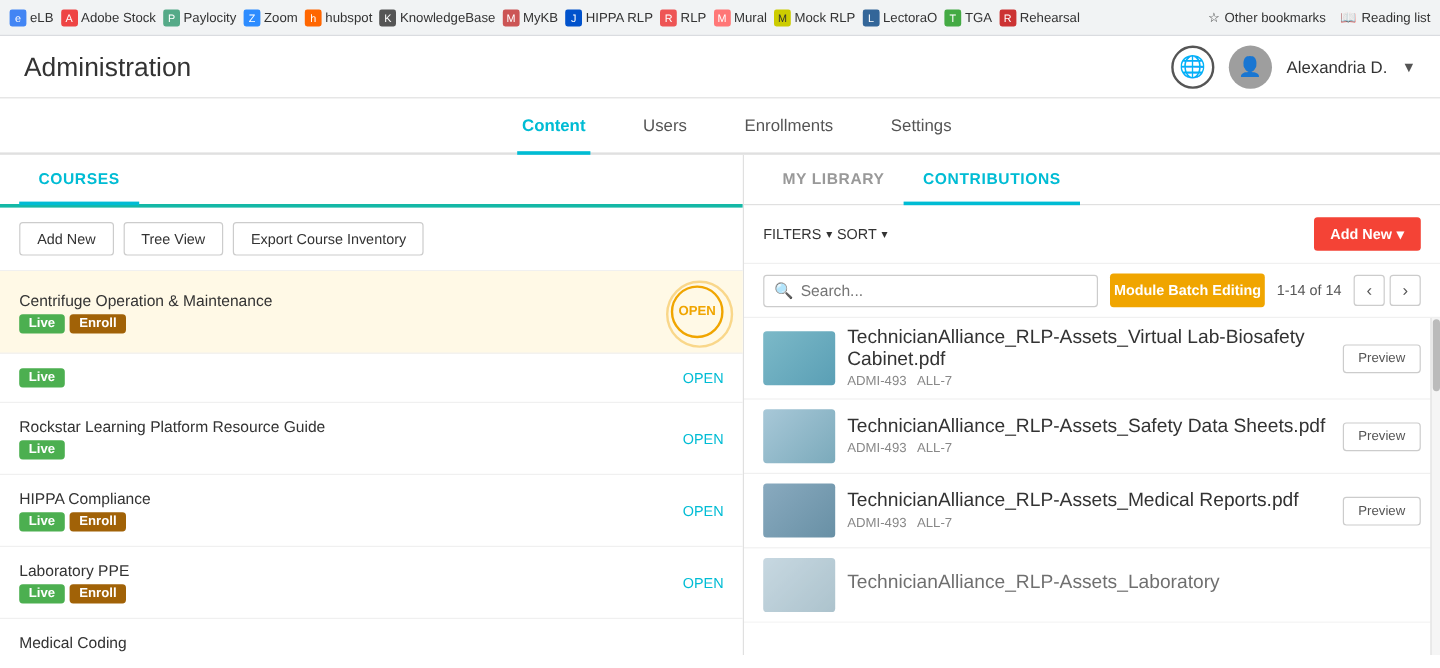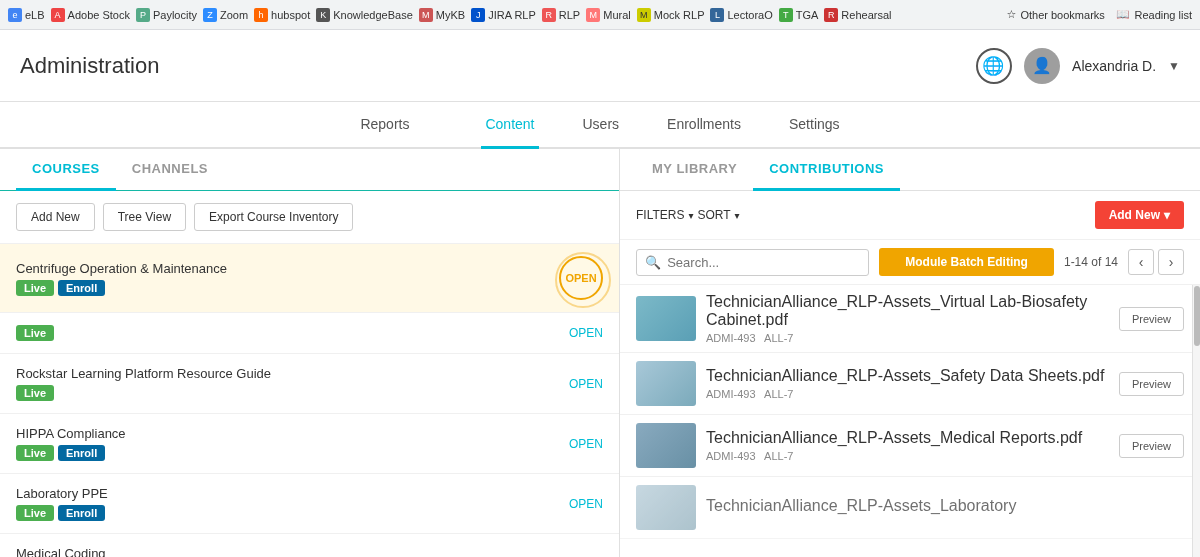--- a/index.html
+++ b/index.html
@@ -28,21 +28,21 @@
       width: 14px;
       height: 14px;
       border-radius: 2px;
       display: inline-block;
     }
     .other-bookmarks { margin-left: auto; font-size: 11px; color: #333; white-space: nowrap; display: flex; align-items: center; gap: 4px; }
 
     
     .app-header {
       background: #fff;
-      height: 72px;
+      height: 52px;
       display: flex;
       align-items: center;
       padding: 0 20px;
       border-bottom: 1px solid #e0e0e0;
       position: relative;
     }
     .app-title {
       font-size: 22px;
       font-weight: 400;
       color: #333;
@@ -95,21 +95,21 @@
       font-size: 14px;
       color: #555;
       cursor: pointer;
       border-bottom: 3px solid transparent;
       margin-bottom: -2px;
       text-decoration: none;
     }
     .nav-tab.active {
       color: #00bcd4;
       border-bottom-color: #00bcd4;
-      font-weight: 400;
+      font-weight: 700;
       margin-left: 28px;
     }
 
     
     .main-content {
       display: flex;
       height: calc(557px - 30px - 60px - 50px);
       overflow: hidden;
     }
 
@@ -118,21 +118,21 @@
       flex: 0 0 620px;
       border-right: 1px solid #e0e0e0;
       display: flex;
       flex-direction: column;
       overflow: hidden;
     }
 
     
     .sub-tabs {
       display: flex;
-      border-bottom: 1px solid #14b8a6;
+      border-bottom: 3px solid #14b8a6;
       padding: 0 16px;
       gap: 0;
     }
     .sub-tab {
       padding: 12px 16px;
       font-size: 13px;
       font-weight: 600;
       color: #999;
       cursor: pointer;
       border-bottom: 3px solid transparent;
@@ -179,21 +179,21 @@
     .course-name { font-size: 13px; color: #333; }
     .course-badges { display: flex; gap: 4px; }
     .badge {
       padding: 2px 8px;
       border-radius: 3px;
       font-size: 11px;
       font-weight: 600;
       color: #fff;
     }
     .badge-live { background: #4caf50; }
-    .badge-enroll { background: #0369a1; }
+    .badge-enroll { background: #a16207; }
     .course-open {
       font-size: 12px;
       color: #00bcd4;
       cursor: pointer;
       font-weight: 500;
     }
     .open-btn-circle {
       width: 44px;
       height: 44px;
       border-radius: 50%;
@@ -293,21 +293,21 @@
     .search-box input {
       border: none;
       outline: none;
       font-size: 13px;
       flex: 1;
     }
     .batch-edit-btn {
       background: #f0a500;
       color: #fff;
       border: none;
-      padding: 7px 26px;
+      padding: 7px 3px;
       border-radius: 3px;
       font-size: 12px;
       font-weight: 600;
       cursor: pointer;
     }
     .pagination-info {
       font-size: 12px;
       color: #555;
       white-space: nowrap;
     }
@@ -416,21 +416,21 @@
   <span class="bookmark">
     <span class="bookmark-favicon" style="background:#555;font-size:9px;color:#fff;display:flex;align-items:center;justify-content:center;">K</span>
     <span>KnowledgeBase</span>
   </span>
   <span class="bookmark">
     <span class="bookmark-favicon" style="background:#c55;font-size:9px;color:#fff;display:flex;align-items:center;justify-content:center;">M</span>
     <span>MyKB</span>
   </span>
   <span class="bookmark">
     <span class="bookmark-favicon" style="background:#0052cc;font-size:9px;color:#fff;display:flex;align-items:center;justify-content:center;">J</span>
-    <span>JIRA RLP</span>
+    <span>HIPPA RLP</span>
   </span>
   <span class="bookmark">
     <span class="bookmark-favicon" style="background:#e55;font-size:9px;color:#fff;display:flex;align-items:center;justify-content:center;">R</span>
     <span>RLP</span>
   </span>
   <span class="bookmark">
     <span class="bookmark-favicon" style="background:#f77;font-size:9px;color:#fff;display:flex;align-items:center;justify-content:center;">M</span>
     <span>Mural</span>
   </span>
   <span class="bookmark">
@@ -461,33 +461,31 @@
   <span class="app-title">Administration</span>
   <div class="header-right">
     <div class="globe-icon">🌐</div>
     <div class="user-avatar">👤</div>
     <span class="user-name">Alexandria D.</span>
     <span class="dropdown-arrow">▼</span>
   </div>
 </div>
 
 <nav class="nav-tabs">
-  <a class="nav-tab">Reports</a>
   <a class="nav-tab active">Content</a>
   <a class="nav-tab">Users</a>
   <a class="nav-tab">Enrollments</a>
   <a class="nav-tab">Settings</a>
 </nav>
 
 <div class="main-content">
 
   <div class="left-panel">
     <div class="sub-tabs">
       <div class="sub-tab active">COURSES</div>
-      <div class="sub-tab">CHANNELS</div>
     </div>
     <div class="toolbar">
       <button class="btn-outline">Add New</button>
       <button class="btn-outline">Tree View</button>
       <button class="btn-outline">Export Course Inventory</button>
     </div>
     <div class="course-list">
 
       <div class="course-item highlighted">
         <div class="course-info">

